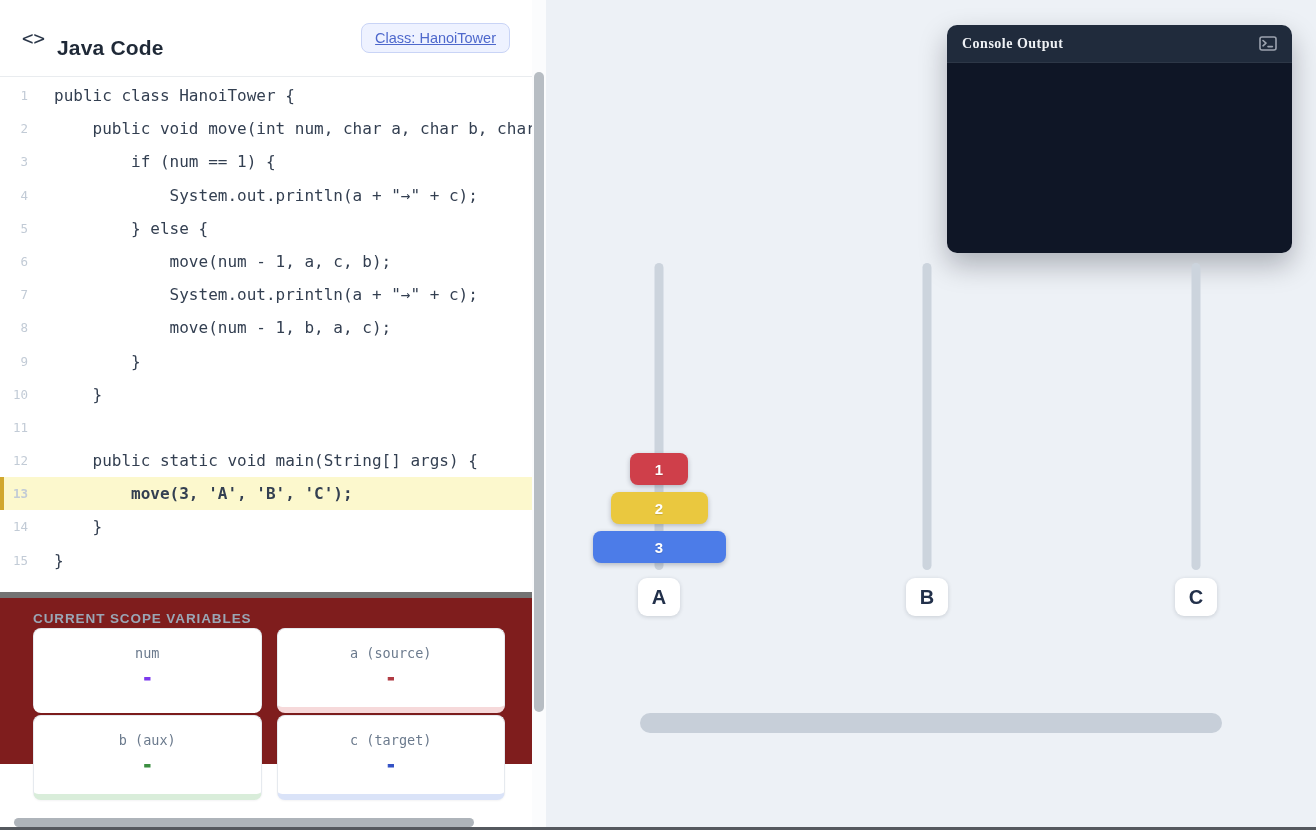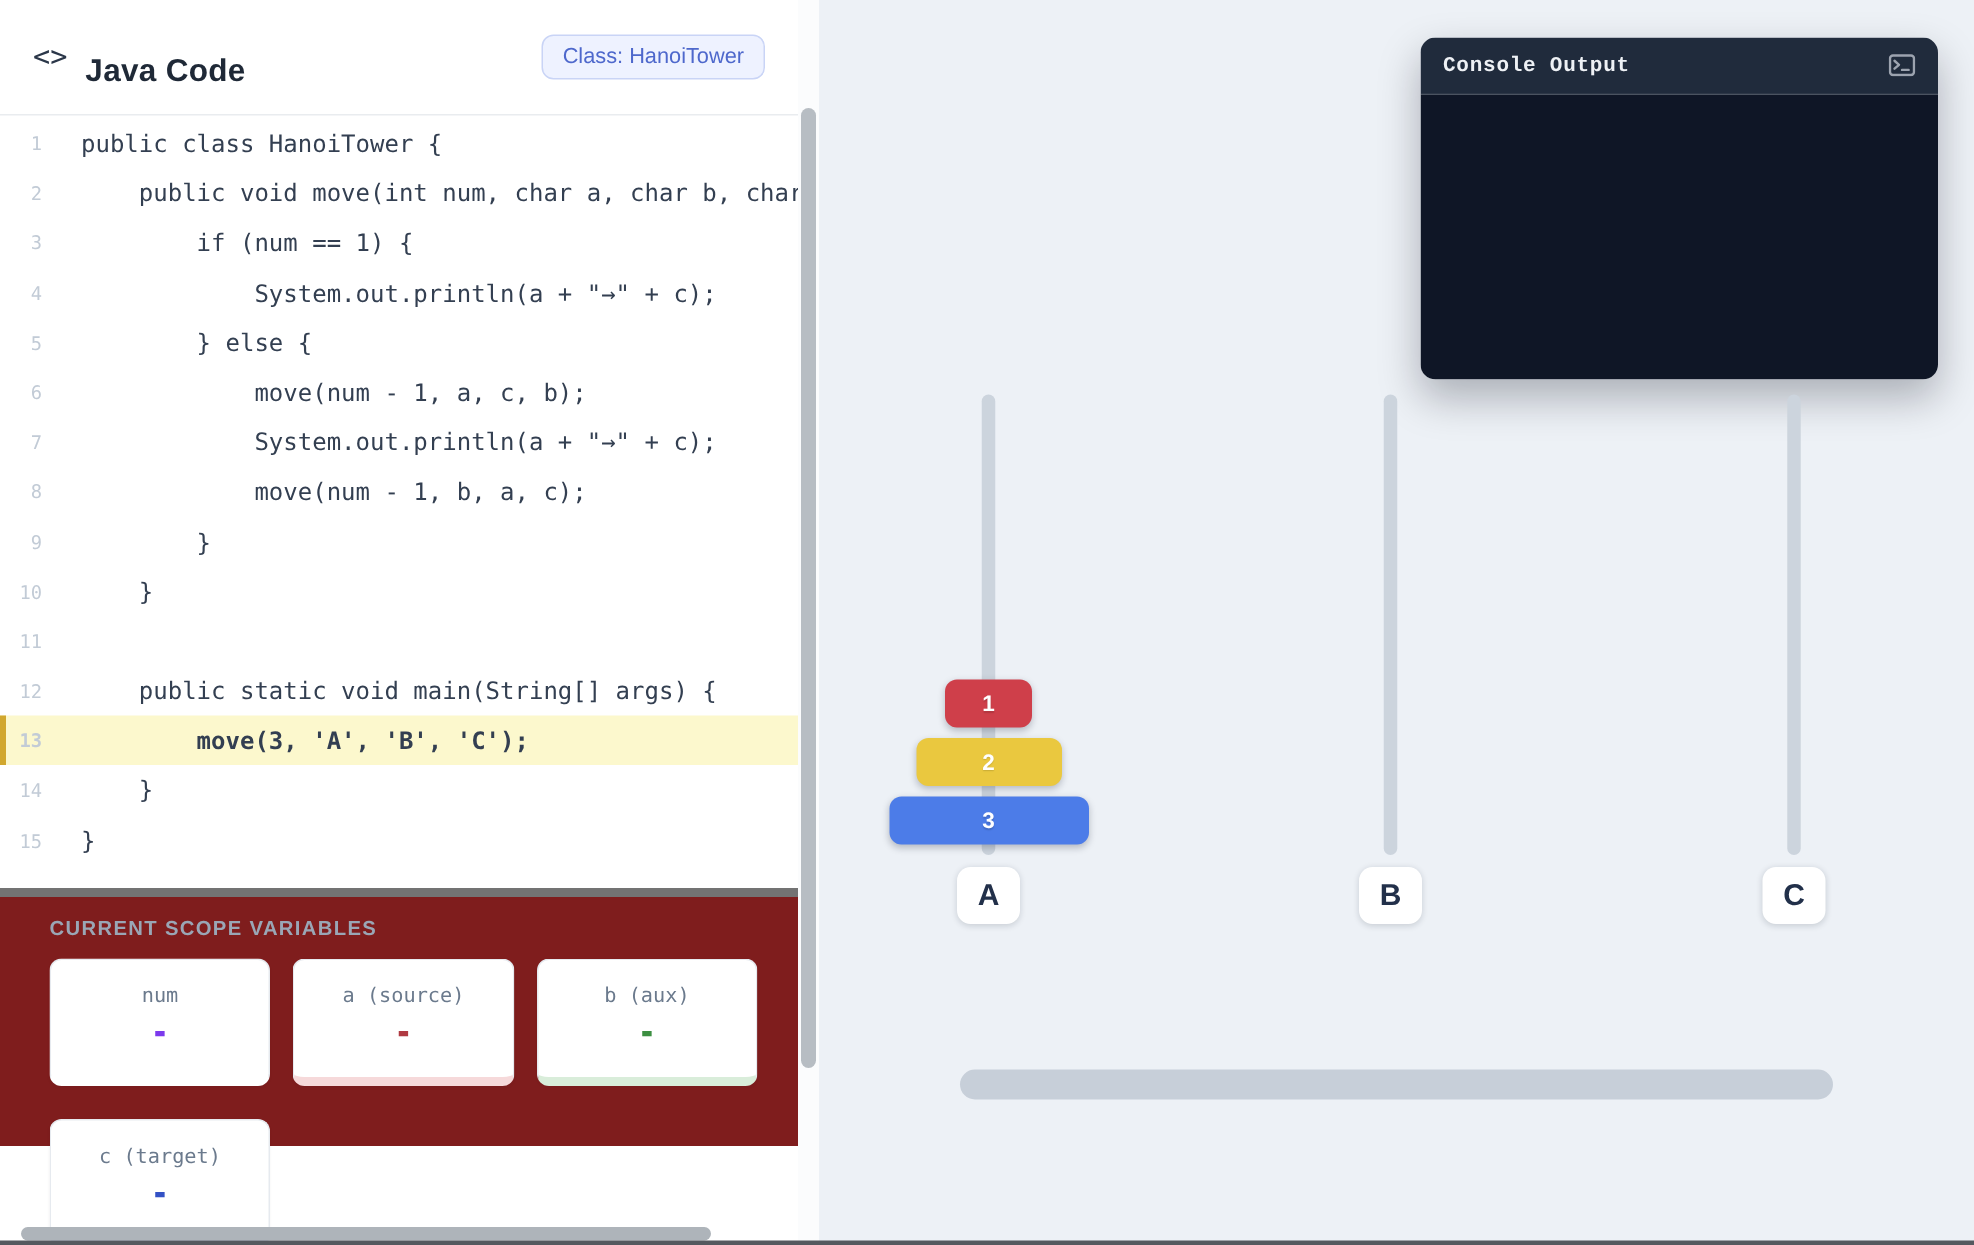--- a/index.html
+++ b/index.html
@@ -9,36 +9,36 @@
 
   
   #left-panel { position:absolute; left:0; top:0; width:546px; height:830px; background:#ffffff; }
 
   #editor-header { position:absolute; top:0; left:0; right:14px; height:77px;
                    border-bottom:1px solid #e9ecef; display:flex; align-items:center; padding:0 22px; background:#fff; }
   .code-icon { font-family:"DejaVu Sans Mono", monospace; font-size:19px; color:#2b3749;
                margin-right:12px; font-weight:500; }
   #editor-title { font-size:21px; font-weight:700; color:#1f2937; flex:1; letter-spacing:0.2px;margin-top:20px; }
   #class-badge { background:#eef2ff; border:1px solid #c9d4f6; color:#4e68cc; font-size:14.5px;
-                 padding:6px 13px; border-radius:8px; white-space:nowrap; }
+                 padding:6px 13px; border-radius:8px; white-space:nowrap;text-decoration:underline; }
 
   #code-area { position:absolute; top:77px; left:0; width:532px; height:515px; overflow:hidden; padding-top:2px; }
   .code-line { position:relative; height:33.2px; line-height:33.2px; white-space:pre;
                font-family:"DejaVu Sans Mono", monospace; font-size:16px; color:#333f51; }
   .line-number { position:absolute; left:0; top:0; width:28px; text-align:right;
                  font-size:12.5px; color:#c2cbd6; }
   .line-text { position:absolute; left:54px; top:0; }
   .code-line.highlighted { background:#fcf8cd;font-weight:bold; }
   .code-line.highlighted::before { content:""; position:absolute; left:0; top:0; bottom:0;
                                    width:4px; background:#d1a72e; }
 
   #vars-section { position:absolute; top:592px; left:0; width:532px; height:172px;
                   background:#7f1d1d; border-top:6px solid #737373; }
   #vars-title { margin:13px 0 0 33px; font-size:13.5px; font-weight:700; color:#9aa6b5; letter-spacing:0.9px; }
-  #vars-grid { margin:13px 27px 0 33px; display:grid; grid-template-columns:1fr 1fr 1fr; gap:22px 15px; }
+  #vars-grid { margin:2px 27px 0 33px; display:grid; grid-template-columns:1fr 1fr; gap:2px 15px; }
   .var-card { background:#fff; border:1px solid #e6eaef; border-radius:8px; height:85px;
               box-shadow:0 1px 2px rgba(16,24,40,.05); display:flex; flex-direction:column;
               align-items:center; padding-top:16px; gap:7px; border-bottom:6px solid transparent; }
   .var-name { font-family:"DejaVu Sans Mono", monospace; font-size:13.5px; color:#6b7a8d; }
   .var-value { font-family:"DejaVu Sans Mono", monospace; font-size:17px; font-weight:700;
                -webkit-text-stroke:1px currentColor; }
 
   
   #v-scroll-track { position:absolute; top:0; right:0; width:14px; height:830px; background:#fbfcfd; }
   #v-scroll-thumb { position:absolute; top:72px; left:2px; width:10px; height:640px;
@@ -46,21 +46,21 @@
   #h-scroll-thumb { position:absolute; left:14px; bottom:3px; width:460px; height:9px;
                     border-radius:5px; background:#aeb4ba; }
 
   
   #right-panel { position:absolute; left:546px; top:0; width:770px; height:830px; background:#edf1f6; }
 
   #console-panel { position:absolute; left:401px; top:25px; width:345px; height:228px;
                    border-radius:10px; overflow:hidden; box-shadow:0 12px 28px rgba(2,6,23,.28); }
   #console-header { height:38px; background:#202b3c; display:flex; align-items:center;
                     padding:0 15px; border-bottom:1px solid rgba(255,255,255,.06); }
-  #console-title { font-family:Liberation Mono, monospace; font-size:14px; font-weight:700;
+  #console-title { font-family:Liberation Serif, serif; font-size:14px; font-weight:700;
                    color:#eef1f5; letter-spacing:0.5px; flex:1; }
   .terminal-icon { display:flex; align-items:center; }
   #console-body { height:190px; background:#0f1626; font-family:"DejaVu Sans Mono", monospace;
                   font-size:13px; color:#d1d5db; padding:10px 14px; }
 
   #towers { position:absolute; top:263px; left:0; width:770px; height:353px; }
   .peg-group { position:absolute; top:0; width:160px; height:353px; }
   .peg-group:nth-of-type(1) { left:33px; }
   .peg-group:nth-of-type(2) { left:301px; }
   .peg-group:nth-of-type(3) { left:570px; }

